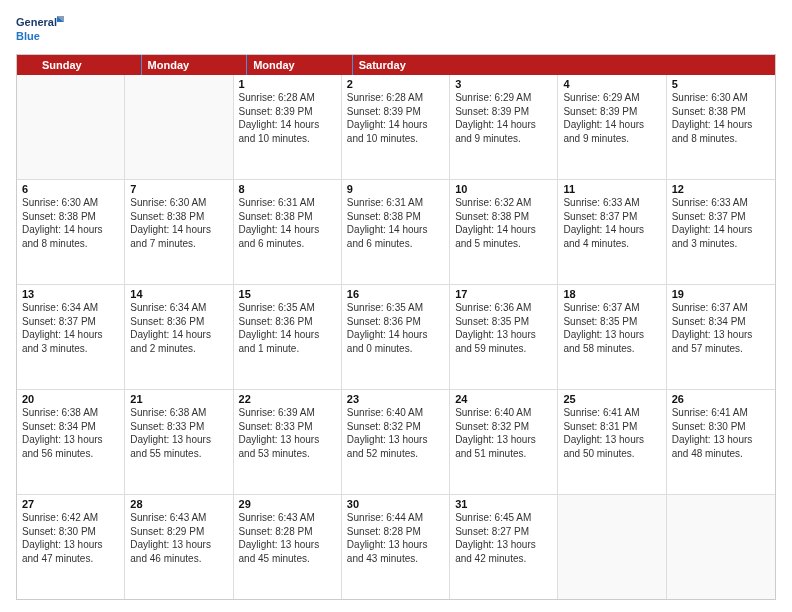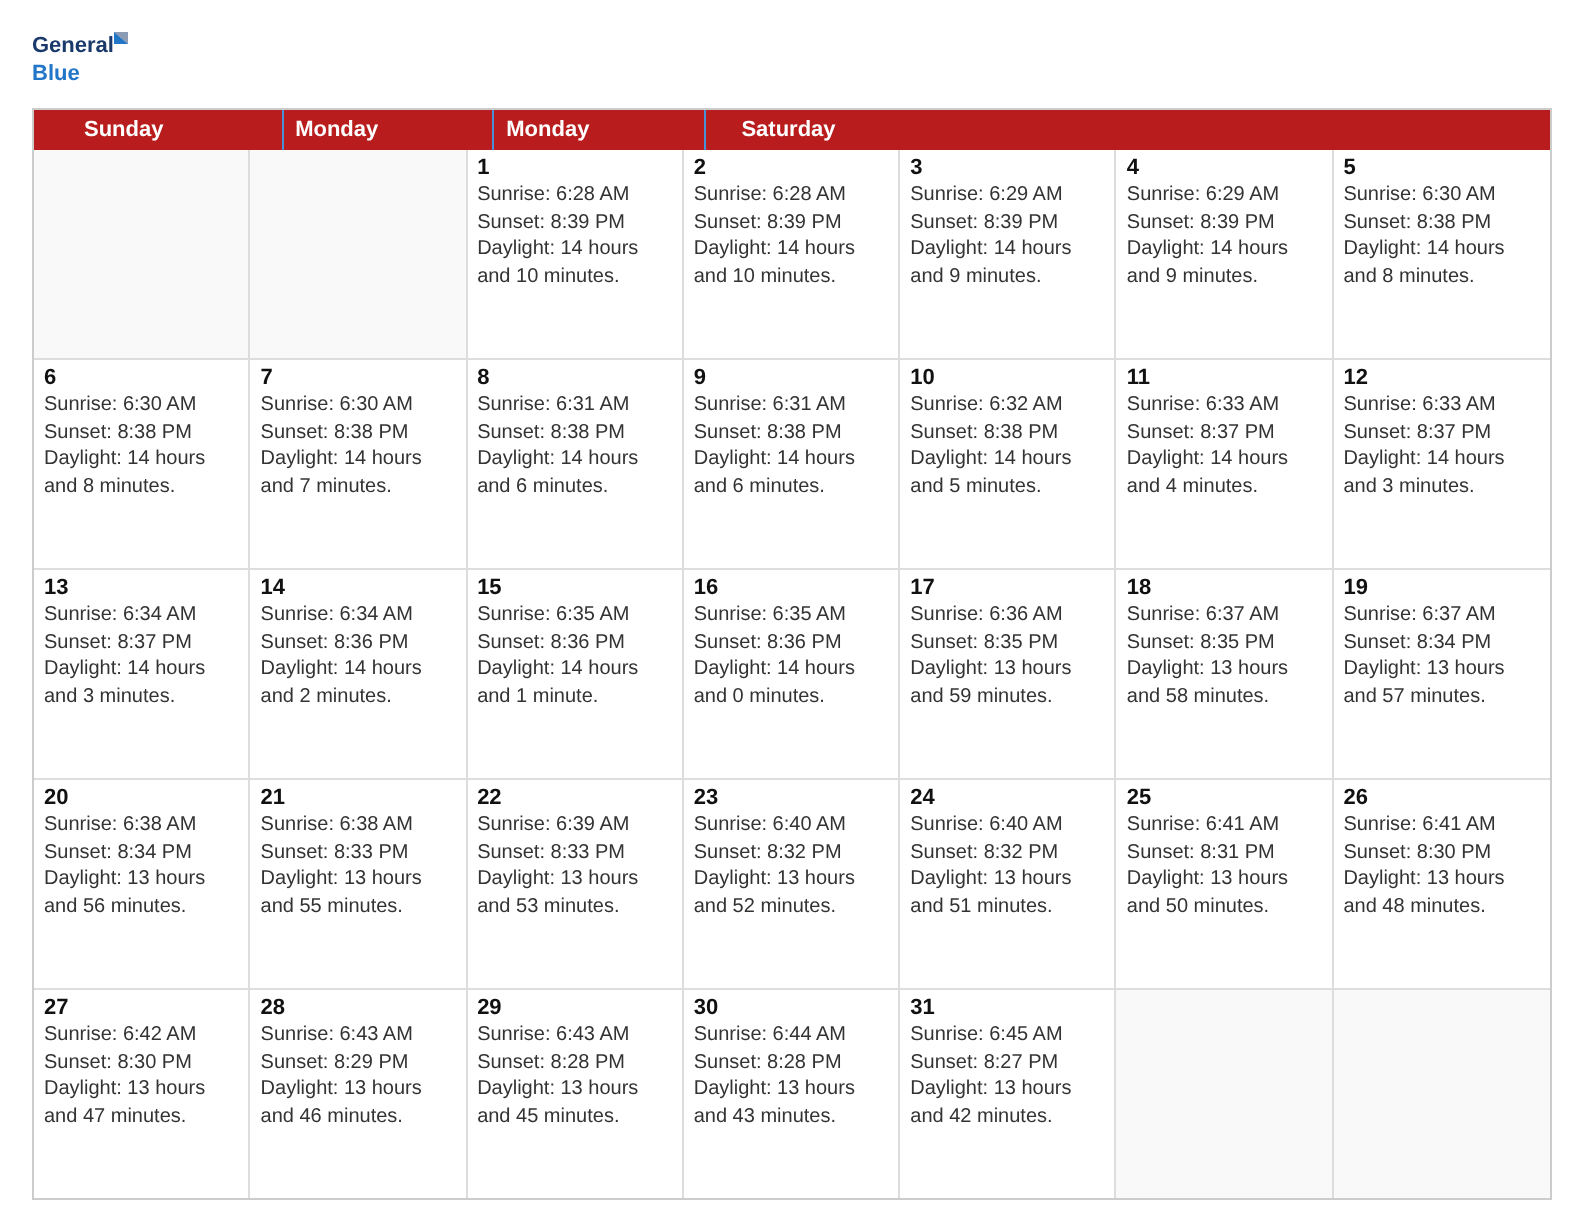--- a/index.html
+++ b/index.html
@@ -52,21 +52,21 @@
       background: #b91c1c;
       padding-left: 19px;
     }
     .cal-header-cell {
       color: #fff;
       font-weight: bold;
       font-size: 11px;
       padding: 4px 6px;
       border-right: 1px solid #4a90d9;
     }
-    .cal-header-cell:last-child { border-right: none; margin-left: 12px; }
+    .cal-header-cell:last-child { border-right: none; }
     .cal-body {
       flex: 1;
       display: flex;
       flex-direction: column;
     }
     .cal-row {
       display: grid;
       grid-template-columns: repeat(7, 1fr);
       flex: 1;
       border-bottom: 1px solid #ddd;

